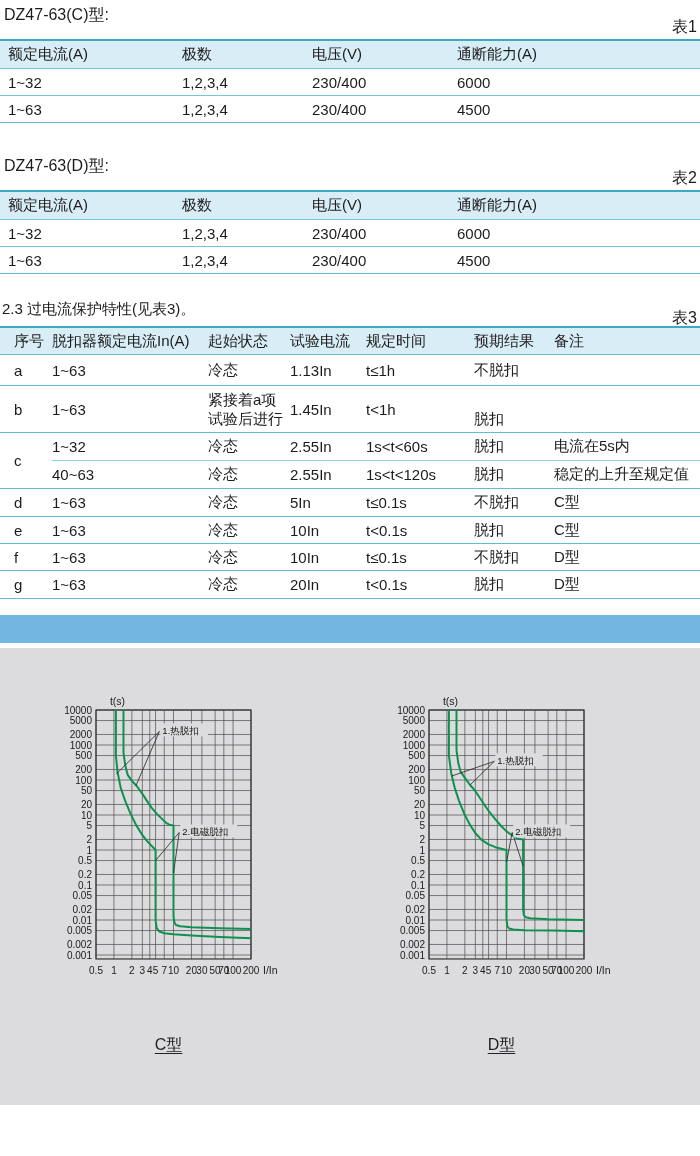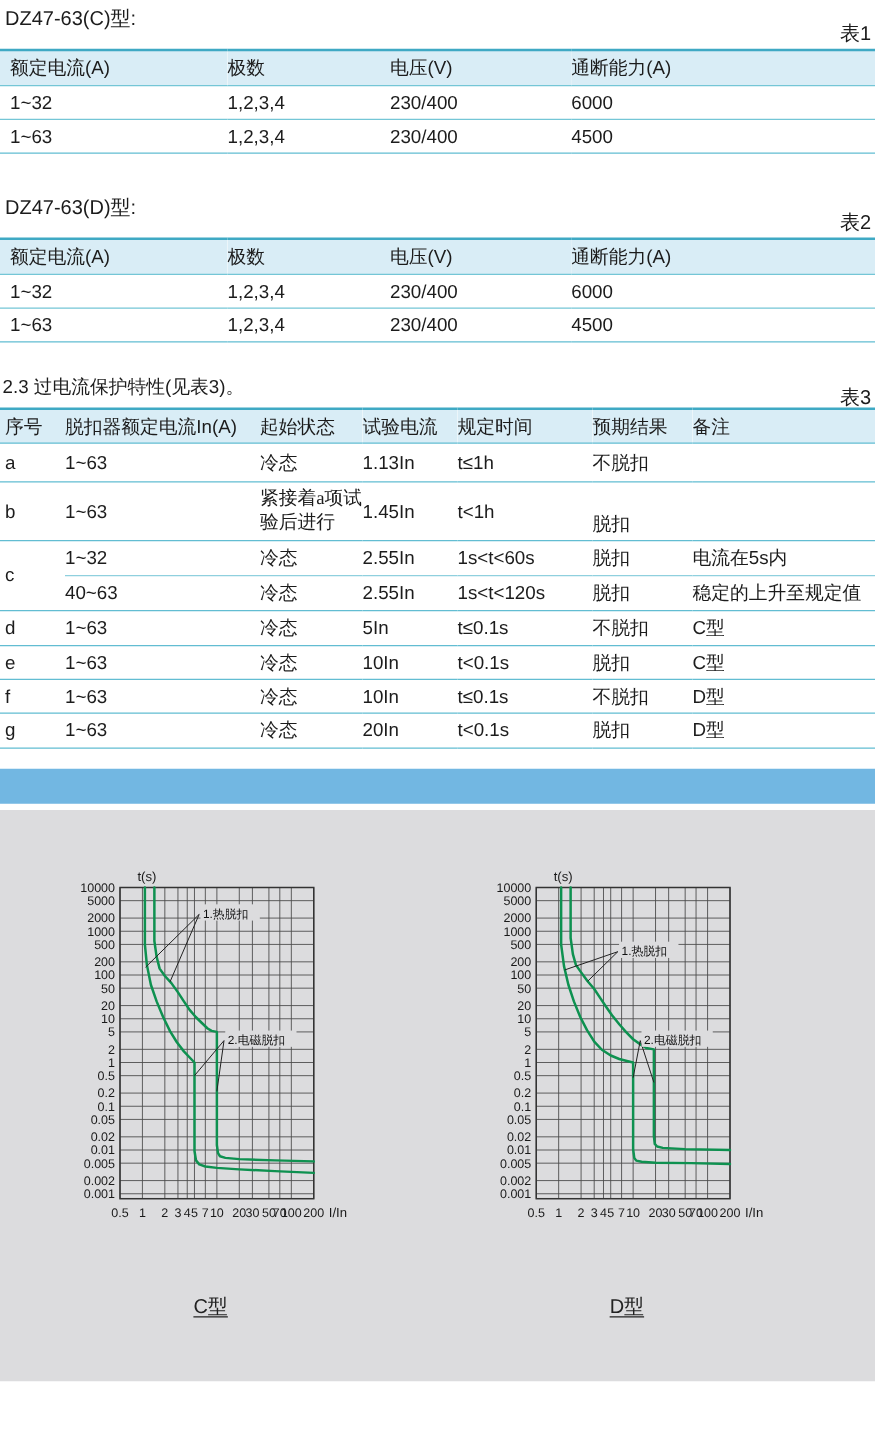--- a/index.html
+++ b/index.html
@@ -16,24 +16,24 @@
   .heading-row .table-tag{bottom:-3px;}
   table{border-collapse:collapse;width:700px;table-layout:fixed;}
   table.spec{border-top:2px solid #3fa9c4;border-bottom:1.5px solid #62bdd2;border-radius:25px;}
   table.spec thead td{background:#d9edf6;height:27px;}
   table.spec tbody td{height:26px;}
   table.spec tbody tr td{border-top:1.5px solid #74c6d6;}
   td{font-size:15px;vertical-align:middle;padding:0;overflow:hidden;white-space:nowrap;}
   td.first{padding-left:8px;}
   table.prot{border-top:2px solid #3fa9c4;border-bottom:1.5px solid #62bdd2;margin-top:0;}
   table.prot thead td{background:#d9edf6;height:26px;}
-  table.prot td.first{padding-left:4px;}
+  table.prot td.first{padding-left:14px;}
   table.prot tr.msep td{border-top:1.5px solid #62bdd2;}
   table.prot tr.ssep td{border-top:1px solid #8fd0de;}
-  table.prot td.wrap{white-space:normal;line-height:19px;font-family:Liberation Serif, serif;}
+  table.prot td.wrap{white-space:normal;line-height:19px;}
   table.prot td.vbot{vertical-align:bottom;padding-bottom:3px;}
   .h3-row{height:22px;margin-top:27px;}
   .h3-row .heading{position:static;}
   .figure-bar{height:28px;background:#72b7e2;margin-top:16px;}
   .figure-body{height:457px;background:#dcdcde;margin-top:5px;}
   .charts{display:flex;justify-content:space-between;padding:46px 80px 0 50px;}
   .chart-block{width:237px;}
   .chart-caption{width:237px;text-align:center;margin-top:50px;font-size:16px;text-decoration:underline;text-underline-offset:3px;color:#222;}
   svg{display:block;}
 </style>

